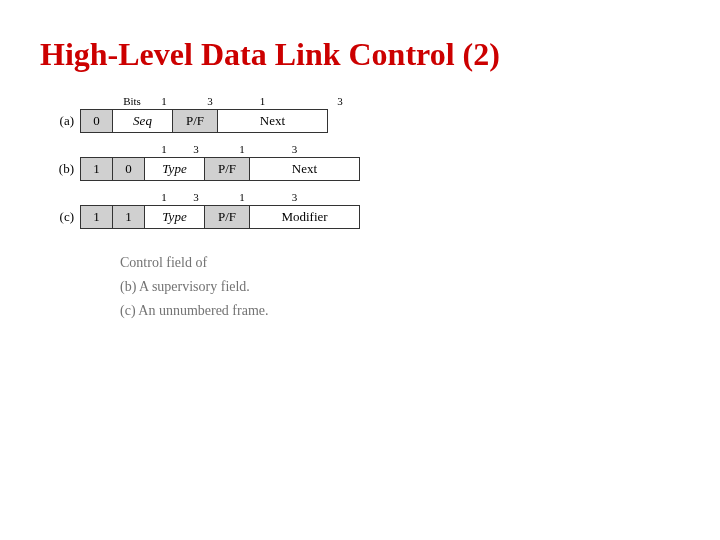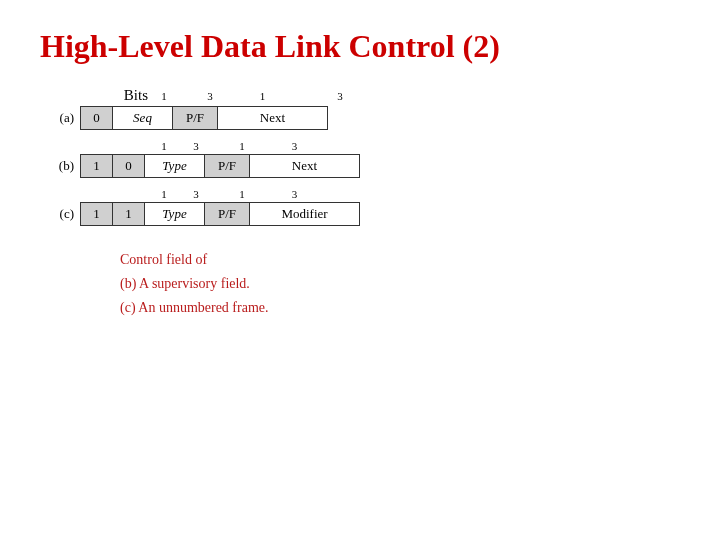--- a/index.html
+++ b/index.html
@@ -8,21 +8,21 @@
       width: 720px;
       height: 540px;
       background: #ffffff;
       font-family: "Times New Roman", Times, serif;
       overflow: hidden;
     }
 
     .page {
       width: 720px;
       height: 540px;
-      padding: 28px 40px 28px 40px;
+      padding: 36px 40px 28px 40px;
     }
 
     .title {
       font-size: 32px;
       font-weight: bold;
       color: #cc0000;
       margin-bottom: 22px;
       font-family: "Times New Roman", Times, serif;
     }
 
@@ -80,28 +80,28 @@
 
     .cell-highlight {
       background-color: #d0d0d0;
     }
 
     .caption-area {
       margin-top: 22px;
       margin-left: 80px;
       font-size: 14px;
       font-family: "Times New Roman", Times, serif;
-      color: #b91c1c;
+      color: #737373;
       line-height: 1.7;
     }
 
     .hdr-bits {
-      font-size: 15px;
+      font-size: 11px;
       width: 32px;
-      text-align: right;
+      text-align: center;
       font-family: "Times New Roman", Times, serif;
     }
 
     .hdr-num {
       text-align: center;
       font-size: 11px;
       font-family: "Times New Roman", Times, serif;
     }
 
     .full-row {

